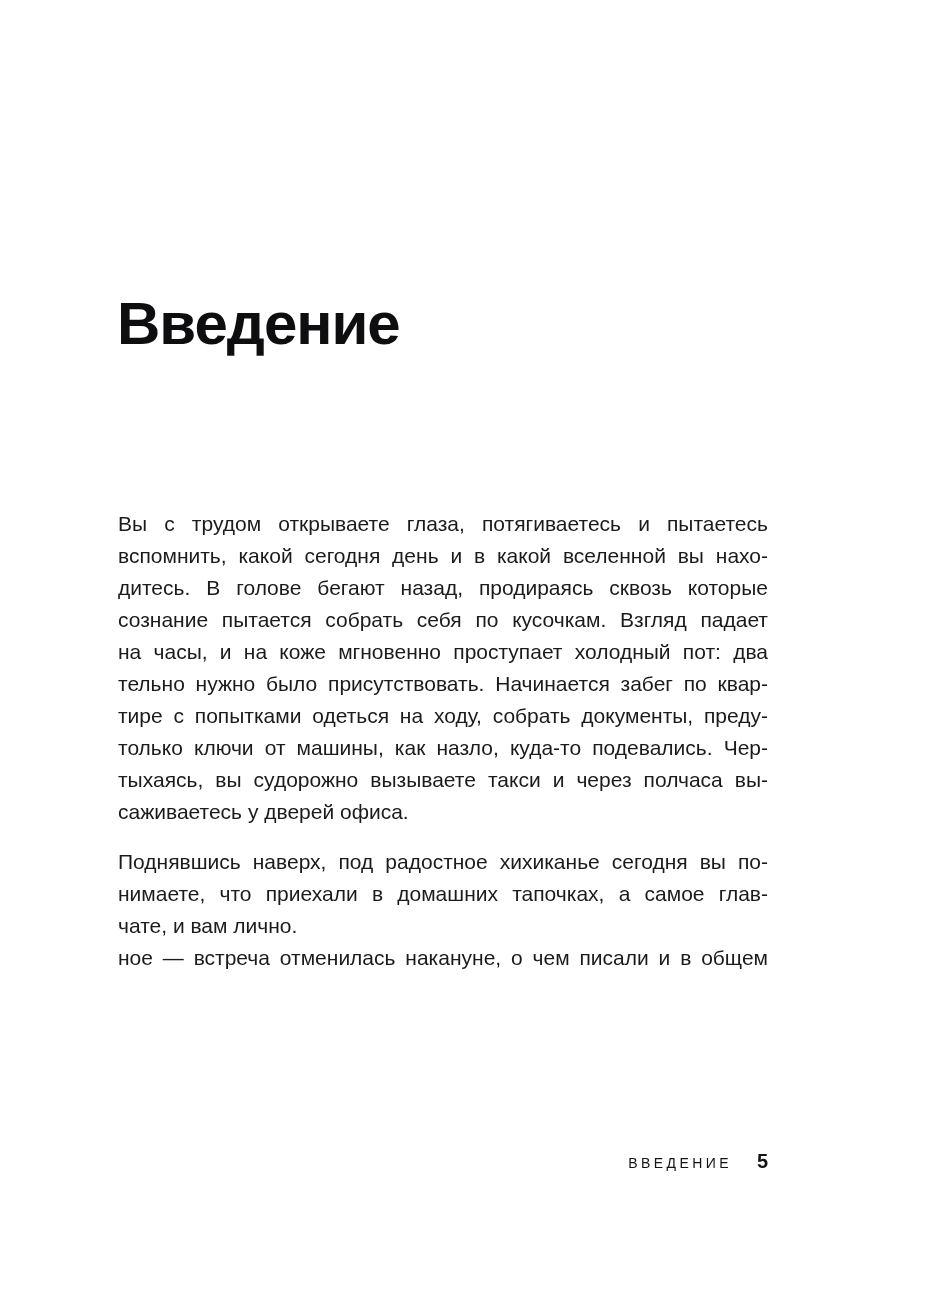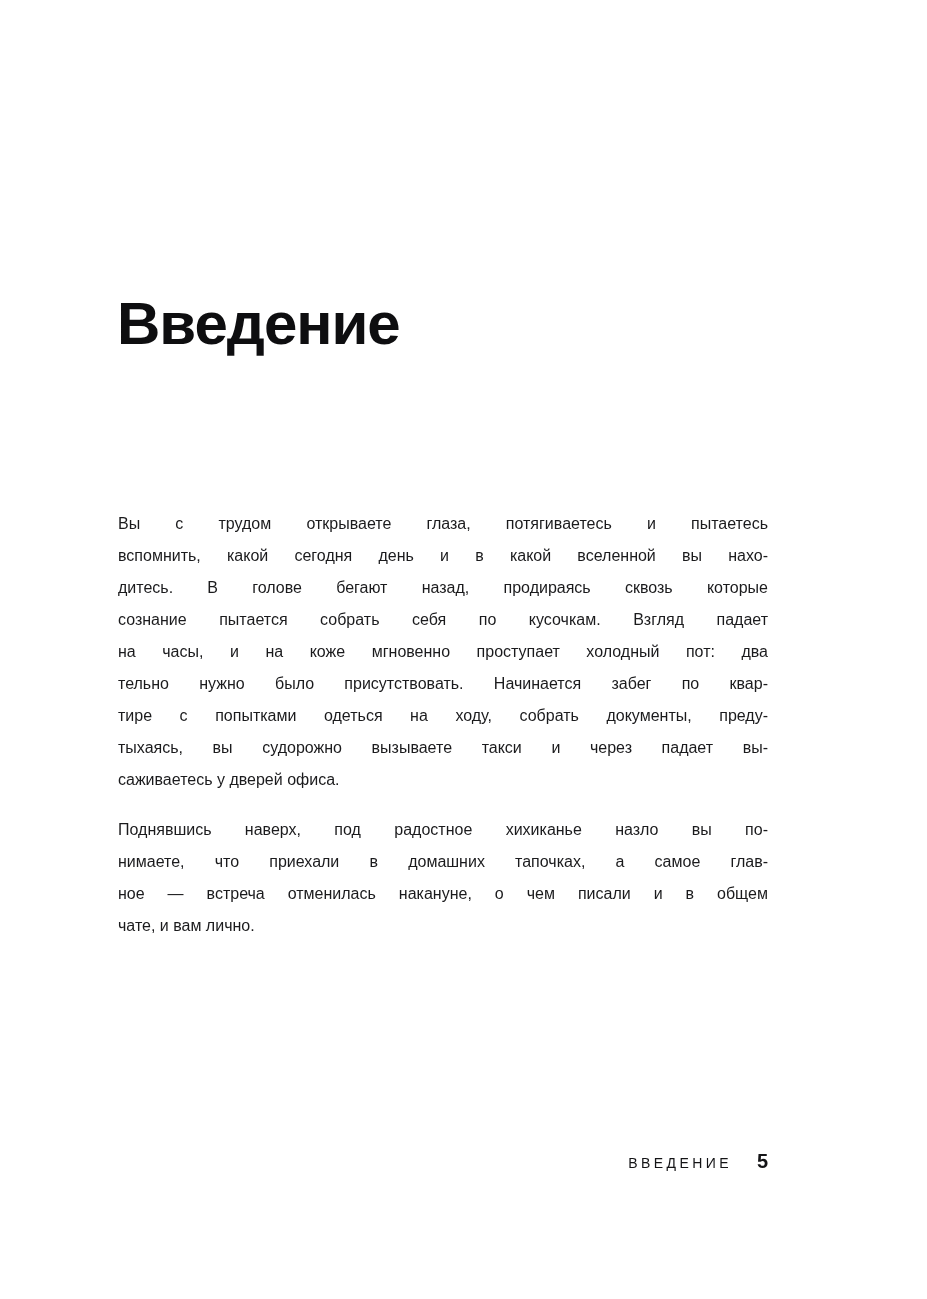--- a/index.html
+++ b/index.html
@@ -25,21 +25,21 @@
     font-weight: 700;
     letter-spacing: -1px;
     color: #0e0e10;
   }
   .body-text {
     position: absolute;
     left: 118px;
     top: 508px;
     width: 650px;
     color: #1b1b1d;
-    font-size: 16px;
+    font-size: 21px;
   }
   .para {
     margin: 0 0 18px 0;
   }
   .line {
     height: 32px;
     line-height: 32px;
     text-align: justify;
     text-align-last: justify;
     white-space: nowrap;
@@ -77,28 +77,29 @@
 
   <div class="body-text">
       <div class="para">
         <div class="line">Вы с трудом открываете глаза, потягиваетесь и пытаетесь</div>
         <div class="line">вспомнить, какой сегодня день и в какой вселенной вы нахо-</div>
         <div class="line">дитесь. В голове бегают назад, продираясь сквозь которые</div>
         <div class="line">сознание пытается собрать себя по кусочкам. Взгляд падает</div>
         <div class="line">на часы, и на коже мгновенно проступает холодный пот: два</div>
         <div class="line">тельно нужно было присутствовать. Начинается забег по квар-</div>
         <div class="line">тире с попытками одеться на ходу, собрать документы, преду-</div>
-        <div class="line">тыхаясь, вы судорожно вызываете такси и через падает вы-</div>
+        <div class="line">только ключи от машины, как назло, куда-то подевались. Чер-</div>
+        <div class="line">тыхаясь, вы судорожно вызываете такси и через полчаса вы-</div>
         <div class="line last">саживаетесь у дверей офиса.</div>
       </div>
       <div class="para">
-        <div class="line">Поднявшись наверх, под радостное хихиканье назло вы по-</div>
+        <div class="line">Поднявшись наверх, под радостное хихиканье сегодня вы по-</div>
         <div class="line">нимаете, что приехали в домашних тапочках, а самое глав-</div>
+        <div class="line last">чате, и вам лично.</div>
         <div class="line">ное — встреча отменилась накануне, о чем писали и в общем</div>
-        <div class="line last">чате, и вам лично.</div>
       </div>
     </div>
 
   <div class="footer">
     <span class="footer-label">ВВЕДЕНИЕ</span>
     <span class="footer-page-num">5</span>
   </div>
 </div>
 
 </body></html>

